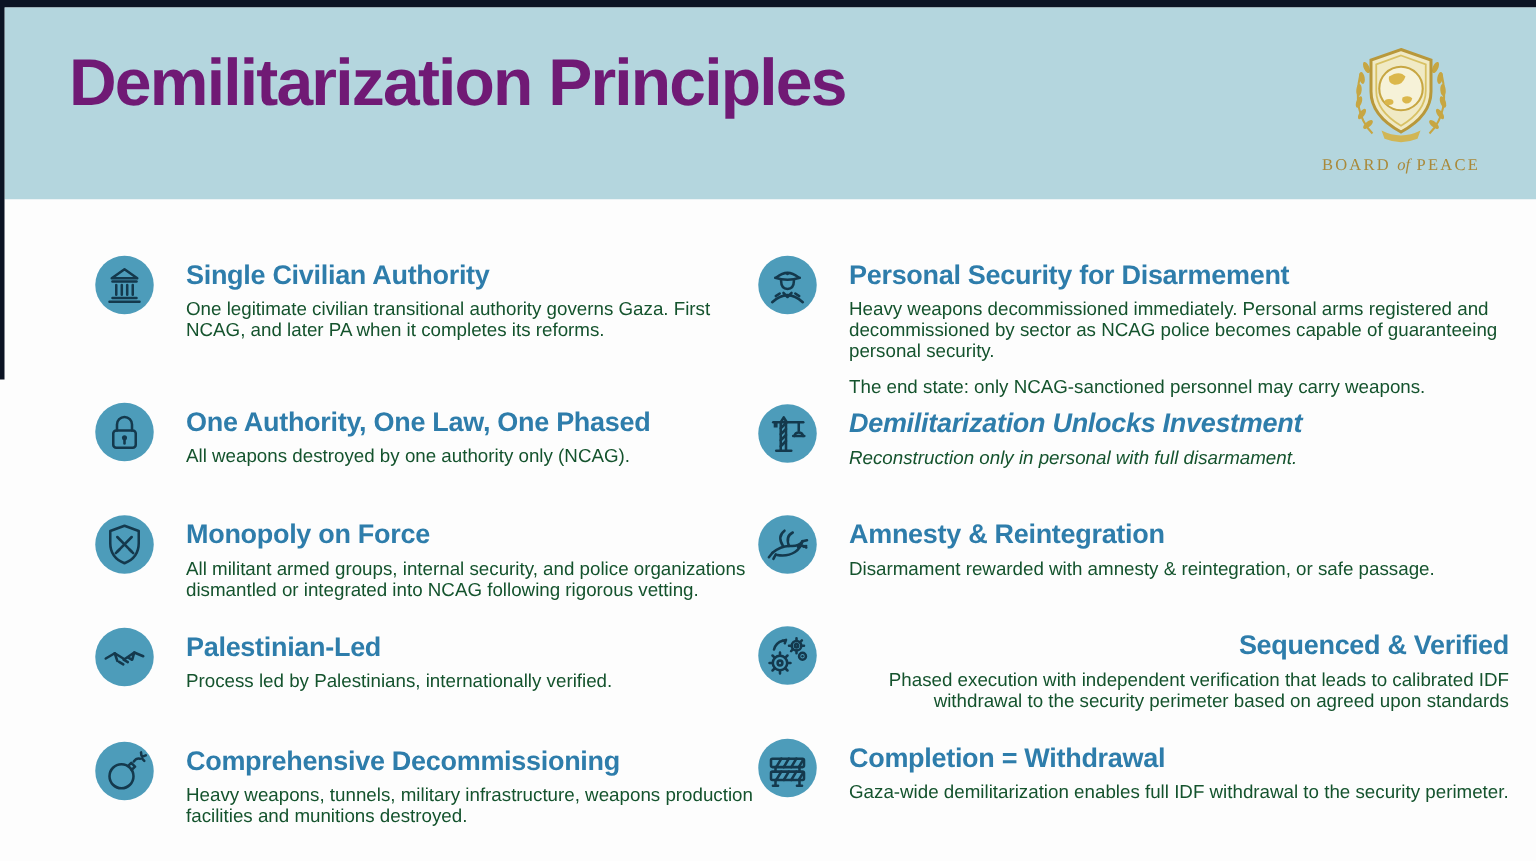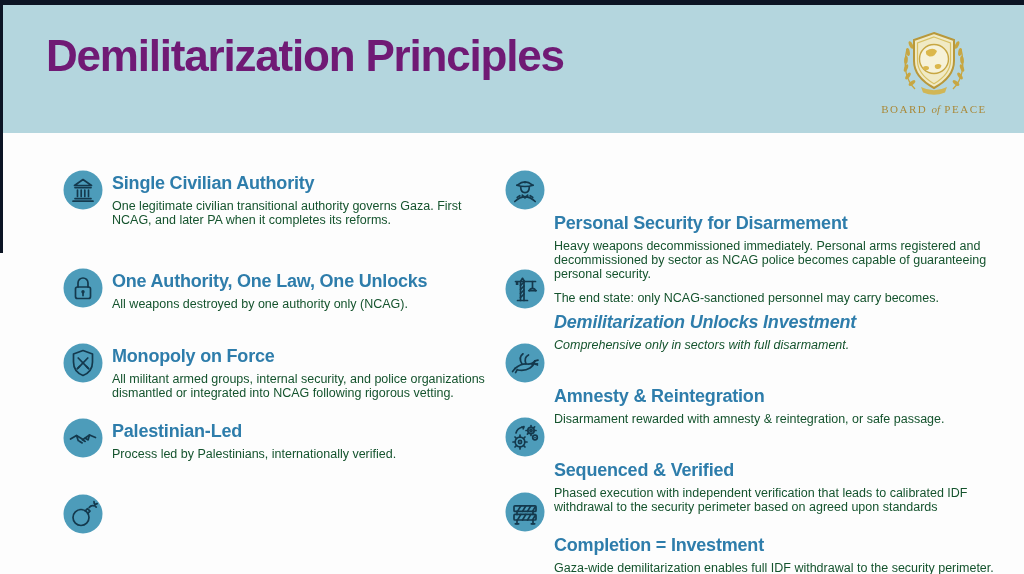--- a/index.html
+++ b/index.html
@@ -8,31 +8,31 @@
   .top-bar{position:absolute;left:0;top:0;width:1024px;height:5px;background:var(--frame,#0c1424);}
   .left-edge{position:absolute;left:0;top:0;width:3px;height:253px;background:var(--frame,#0c1424);}
   .header{position:absolute;left:3px;top:5px;width:1021px;height:128px;background:var(--header-bg,#b4d6de);}
   .slide-title{position:absolute;left:43px;top:26px;margin:0;font-size:44px;font-weight:700;
                letter-spacing:-1.2px;color:#701a75;}
   .logo{position:absolute;left:872px;top:22px;width:118px;text-align:center;opacity:.92;}
   .logo-text{margin-top:-2px;font-family:"Liberation Serif","DejaVu Serif",serif;font-size:11px;
              color:#a9832c;letter-spacing:1.5px;white-space:nowrap;}
   .logo-text em{font-style:italic;text-transform:lowercase;letter-spacing:0;}
   .content{position:absolute;left:0;top:133px;right:0;bottom:0;background:#fdfdfd;}
-  .principle{position:absolute;display:flex;gap:9px;align-items:flex-start;}
+  .principle{position:absolute;display:flex;gap:21px;align-items:flex-start;}
   .badge{width:40px;height:40px;flex:none;}
   .badge .bg{fill:var(--icon-circle,#4d9cba);}
   .badge .g{stroke:var(--icon-glyph,#14394d);fill:none;stroke-width:1.7;
             stroke-linecap:round;stroke-linejoin:round;}
   .badge .f{fill:var(--icon-glyph,#14394d);stroke:none;}
   .ptext{padding-top:3px;}
   .ptext h2{margin:0 0 5px;font-size:18px;font-weight:700;color:var(--accent,#2e7dab);letter-spacing:-0.2px;}
   .ptext p{margin:0 0 10px;font-size:12.5px;line-height:1.12;color:#14532d;}
   .col-left .ptext{width:392px;}
-  .col-right .ptext{width:440px;margin-top:40px;}
+  .col-right .ptext{width:440px;}
 </style>
 </head>
 <body>
 
 <div class="stage">
   <div class="top-bar"></div>
 
   <div class="header">
     <h1 class="slide-title">Demilitarization Principles</h1>
 
@@ -100,21 +100,21 @@
             <circle class="bg" cx="20" cy="20" r="19.5"></circle>
             <g class="g">
           <path d="M15,19 v-4 a5,5 0 0 1 10,0 v4"></path>
           <rect x="12.5" y="19" width="15" height="11.5" rx="2"></rect>
           <path d="M20,25.3 V27.6"></path>
             </g>
           <circle class="f" cx="20" cy="23.8" r="1.7"></circle>
           </svg>
       </span>
       <div class="ptext">
-        <h2>One Authority, One Law, One Unlocks</h2>
+        <h2>One Authority, One Law, One Phased</h2>
         <p>All weapons destroyed by one authority only (NCAG).</p>
       </div>
     </section>
 
     <section class="principle col-left" style="left:63px;top:210px;">
       <span class="badge">
         <svg viewBox="0 0 40 40" width="40" height="40">
             <circle class="bg" cx="20" cy="20" r="19.5"></circle>
             <g class="g">
           <path d="M20,7.5 L29.5,11 V19 C29.5,26 25.6,30.3 20,32.5 C14.4,30.3 10.5,26 10.5,19 V11 Z"></path>
@@ -151,41 +151,45 @@
         <svg viewBox="0 0 40 40" width="40" height="40">
             <circle class="bg" cx="20" cy="20" r="19.5"></circle>
             <g class="g">
           <circle cx="18" cy="23.5" r="8"></circle>
           <path d="M22.3,16.8 l2.2,-2.2 2.5,2.5 -2.2,2.2"></path>
           <path d="M26.2,13.6 q1.8,-2.4 4.2,-1.8"></path>
           <path d="M31,7.6 l0.3,2.2 M34.2,9.6 l-2.2,0.8 M33.2,13.2 l-1.6,-1.6"></path>
             </g>
           </svg>
       </span>
+      <div class="ptext">
+        <h2>Comprehensive Decommissioning</h2>
+        <p>Heavy weapons, tunnels, military infrastructure, weapons production facilities and munitions destroyed.</p>
+      </div>
     </section>
 
     <section class="principle col-right" style="left:505px;top:37px;">
       <span class="badge">
         <svg viewBox="0 0 40 40" width="40" height="40">
             <circle class="bg" cx="20" cy="20" r="19.5"></circle>
             <g class="g">
           <path d="M12.8,14.8 Q20,9 27.2,14.8"></path>
           <path d="M11.8,15.2 Q20,17.8 28.2,15.2"></path>
           <path d="M15.7,17 q0.1,5.6 4.3,5.6 q4.2,0 4.3,-5.6"></path>
           <path d="M9.8,31.5 Q20,22 30.2,31.5"></path>
           <path d="M17.3,25.2 L20,28 L22.7,25.2"></path>
           <path d="M12.2,27.4 l2.6,-1.7 M27.8,27.4 l-2.6,-1.7"></path>
             </g>
           <circle class="f" cx="20" cy="12.6" r="0.9"></circle>
           </svg>
       </span>
       <div class="ptext">
         <h2>Personal Security for Disarmement</h2>
         <p>Heavy weapons decommissioned immediately. Personal arms registered and decommissioned by sector as NCAG police becomes capable of guaranteeing personal security.</p>
-        <p>The end state: only NCAG-sanctioned personnel may carry becomes.</p>
+        <p>The end state: only NCAG-sanctioned personnel may carry weapons.</p>
       </div>
     </section>
 
     <section class="principle col-right" style="left:505px;top:136px;font-style:italic;">
       <span class="badge">
         <svg viewBox="0 0 40 40" width="40" height="40">
             <circle class="bg" cx="20" cy="20" r="19.5"></circle>
             <g class="g">
           <path d="M15.5,31.5 V12.5 M19,31.5 V12.5"></path>
           <path d="M15.5,28.5 l3.5,-3.5 M15.5,24.5 l3.5,-3.5 M15.5,20.5 l3.5,-3.5 M15.5,16.5 l3.5,-3.5"></path>
@@ -194,21 +198,21 @@
           <path d="M27.5,12.5 V18.2"></path>
           <path d="M24.6,21.6 a3,3 0 0 1 5.8,0"></path>
           <path d="M23.8,21.6 h7.4"></path>
           <path d="M12.5,31.5 H22.5"></path>
             </g>
           <rect class="f" x="10.8" y="12.8" width="2.6" height="3.2"></rect>
           </svg>
       </span>
       <div class="ptext">
         <h2>Demilitarization Unlocks Investment</h2>
-        <p>Comprehensive only in sectors with full disarmament.</p>
+        <p>Reconstruction only in personal with full disarmament.</p>
       </div>
     </section>
 
     <section class="principle col-right" style="left:505px;top:210px;">
       <span class="badge">
         <svg viewBox="0 0 40 40" width="40" height="40">
             <circle class="bg" cx="20" cy="20" r="19.5"></circle>
             <g class="g">
           <path d="M10,25.5 Q16,20.5 22,21 Q27.5,21.4 30,17.8"></path>
           <path d="M13,27 Q20,28.2 25,25 Q28.6,22.8 30,17.8"></path>
@@ -220,21 +224,21 @@
             </g>
           <ellipse class="f" cx="31.6" cy="21.2" rx="1.8" ry="0.9" transform="rotate(-20 31.6 21.2)"></ellipse>
           </svg>
       </span>
       <div class="ptext">
         <h2>Amnesty &amp; Reintegration</h2>
         <p>Disarmament rewarded with amnesty &amp; reintegration, or safe passage.</p>
       </div>
     </section>
 
-    <section class="principle col-right" style="left:505px;top:284px;">
+    <section class="principle col-right" style="left:505px;top:284px;text-align:right;">
       <span class="badge">
         <svg viewBox="0 0 40 40" width="40" height="40">
             <circle class="bg" cx="20" cy="20" r="19.5"></circle>
             <g class="g">
           <circle cx="15" cy="25" r="4.8"></circle>
               <circle cx="15" cy="25" r="1.6"></circle>
           <path d="M19.8,25 h2.2 M18.4,21.6 l1.6,-1.6 M15,20.2 v-2.2 M11.6,21.6 l-1.6,-1.6 M10.2,25 h-2.2 M11.6,28.4 l-1.6,1.6 M15,29.8 v2.2 M18.4,28.4 l1.6,1.6"></path>
           <circle cx="26" cy="13.5" r="3.2"></circle>
               <circle cx="26" cy="13.5" r="1.1"></circle>
           <path d="M29.2,13.5 h1.8 M26,10.3 v-1.8 M22.8,13.5 h-1.8 M26,16.7 v1.8 M28.3,11.2 l1.3,-1.3 M23.7,15.8 l-1.3,1.3"></path>
@@ -260,21 +264,21 @@
           <path d="M12.5,19.4 l3.4,-5.6 M17.5,19.4 l3.4,-5.6 M22.5,19.4 l3.4,-5.6 M27.5,19.4 l2.6,-4.3"></path>
           <rect x="9" y="22.4" width="22" height="5.6" rx="1"></rect>
           <path d="M12.5,28 l3.4,-5.6 M17.5,28 l3.4,-5.6 M22.5,28 l3.4,-5.6 M27.5,28 l2.6,-4.3"></path>
           <path d="M12,19.4 V22.4 M28,19.4 V22.4"></path>
           <path d="M12,28 V31.8 M28,28 V31.8"></path>
           <path d="M10.3,31.8 h3.4 M26.3,31.8 h3.4"></path>
             </g>
           </svg>
       </span>
       <div class="ptext">
-        <h2>Completion = Investment</h2>
+        <h2>Completion = Withdrawal</h2>
         <p>Gaza-wide demilitarization enables full IDF withdrawal to the security perimeter.</p>
       </div>
     </section>
 
   </div>
 
   <div class="left-edge"></div>
 </div>
 
 </body></html>

